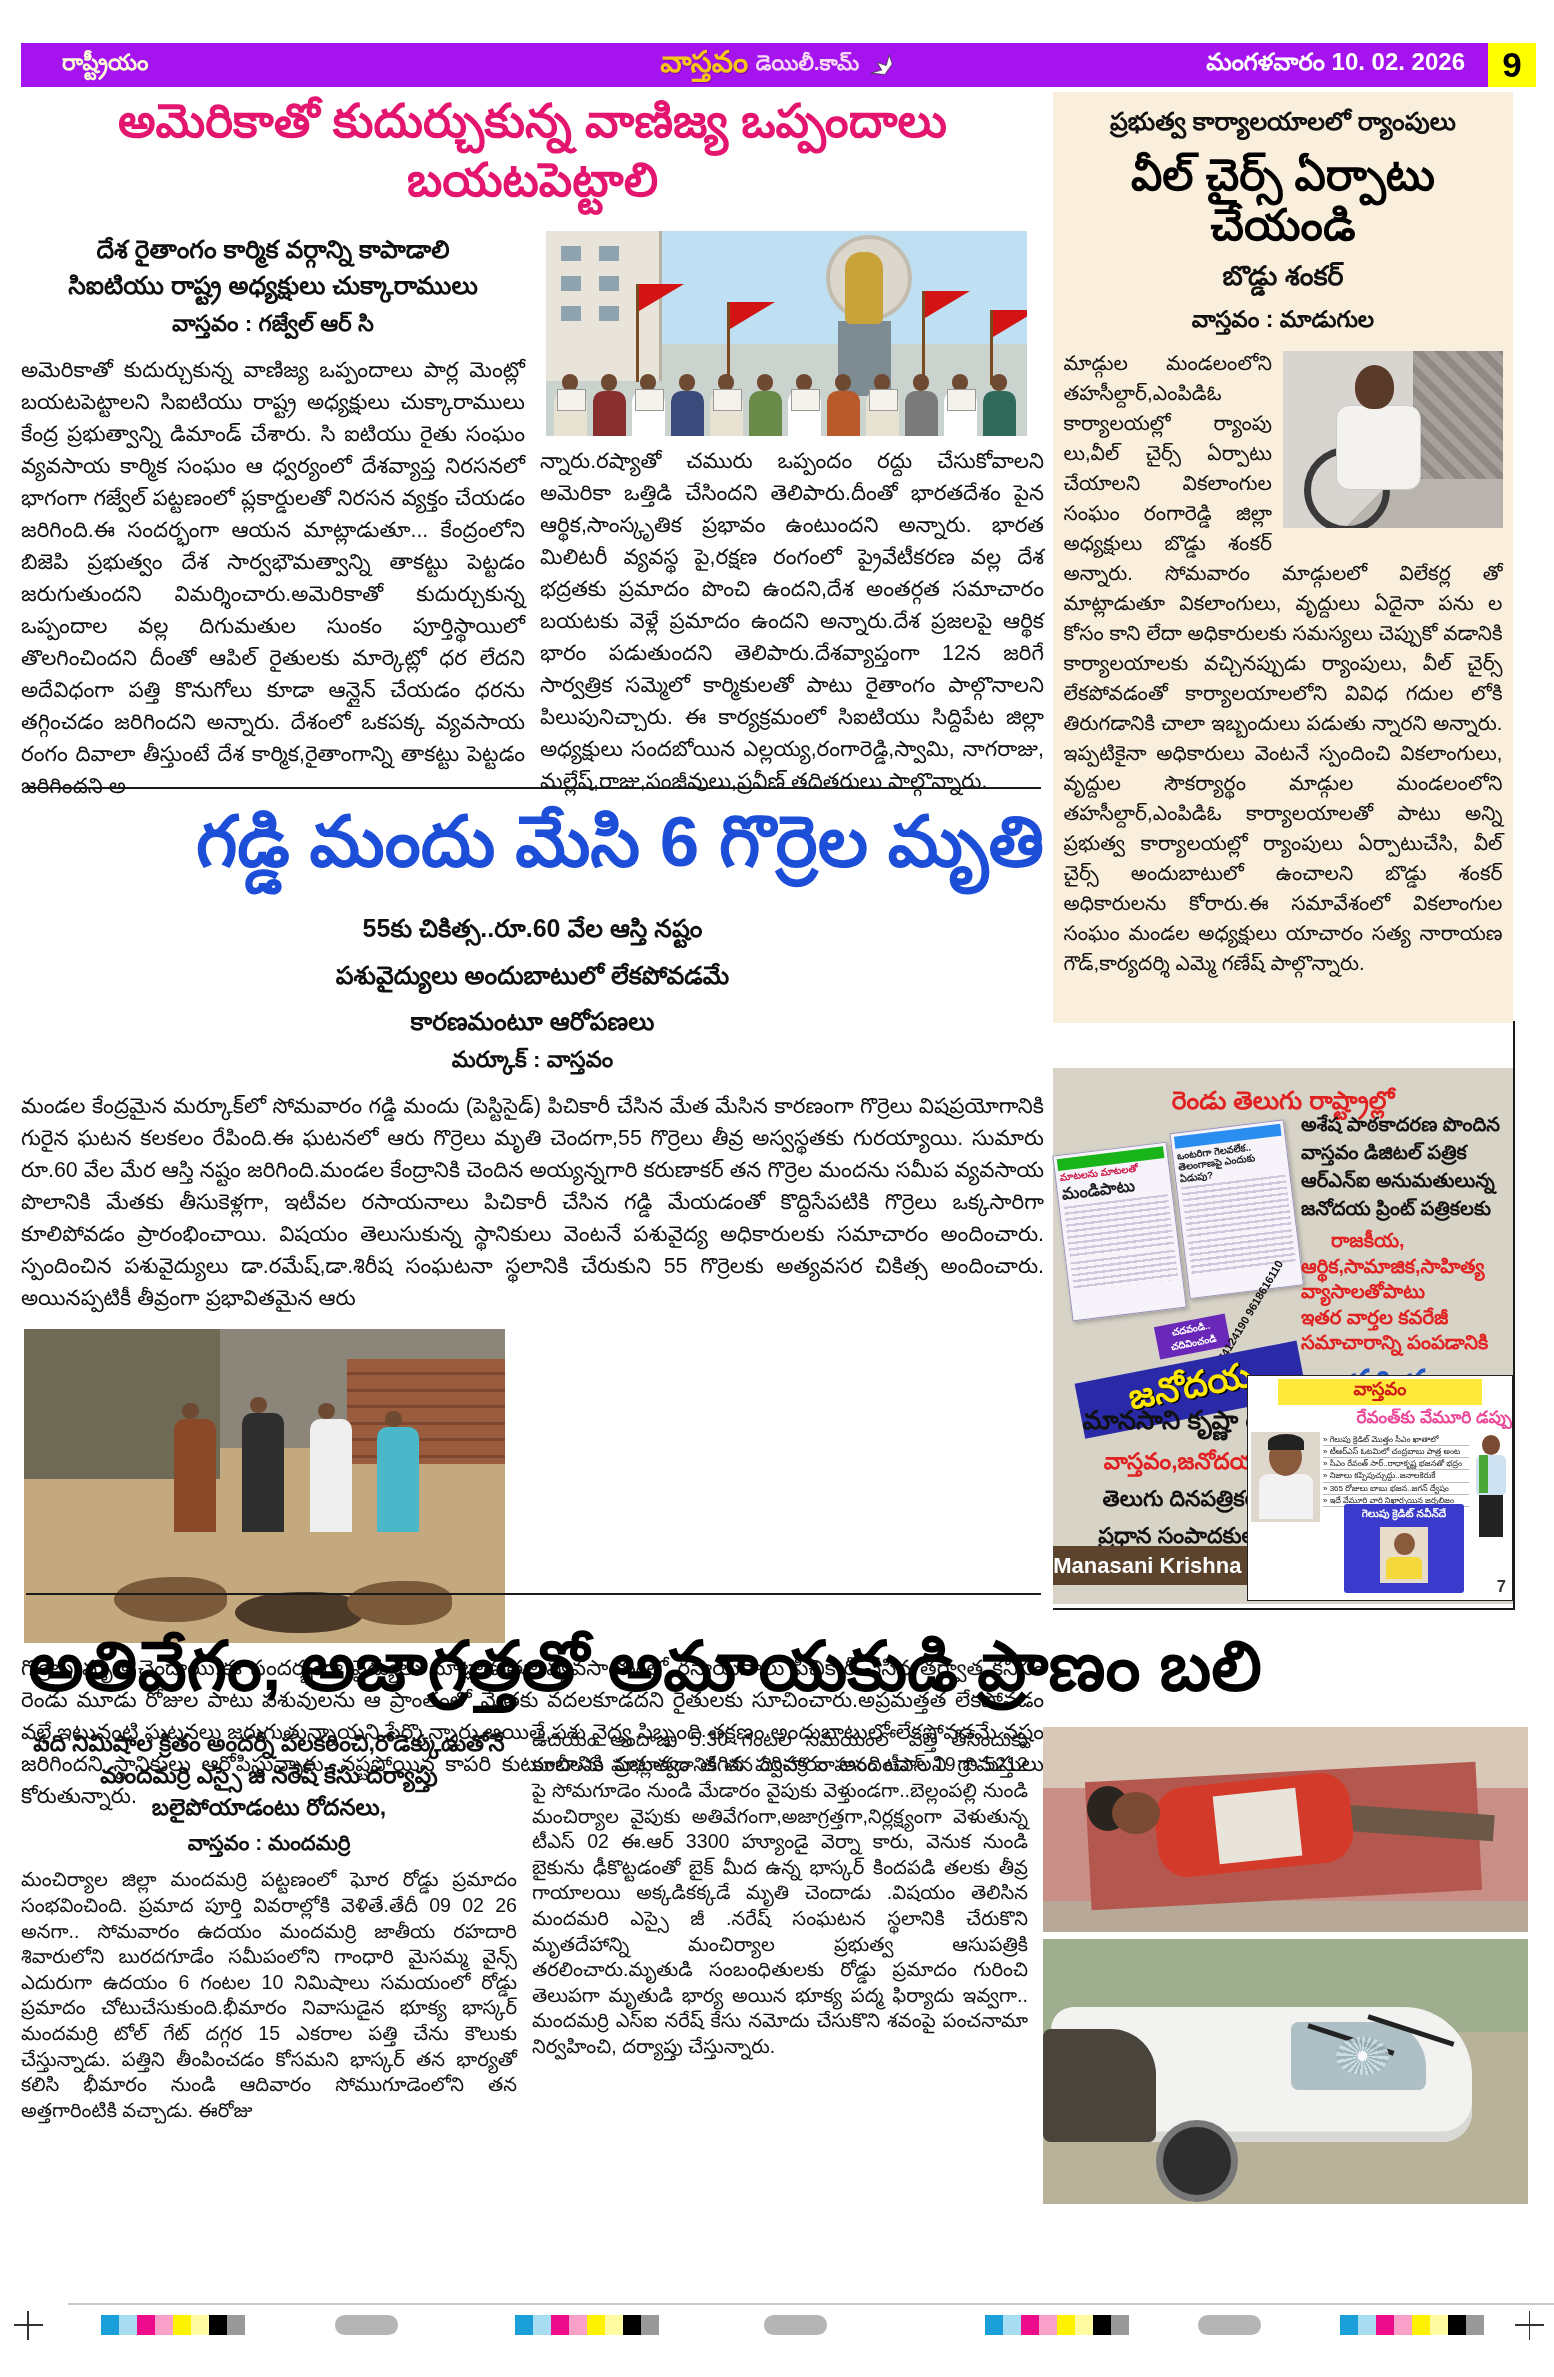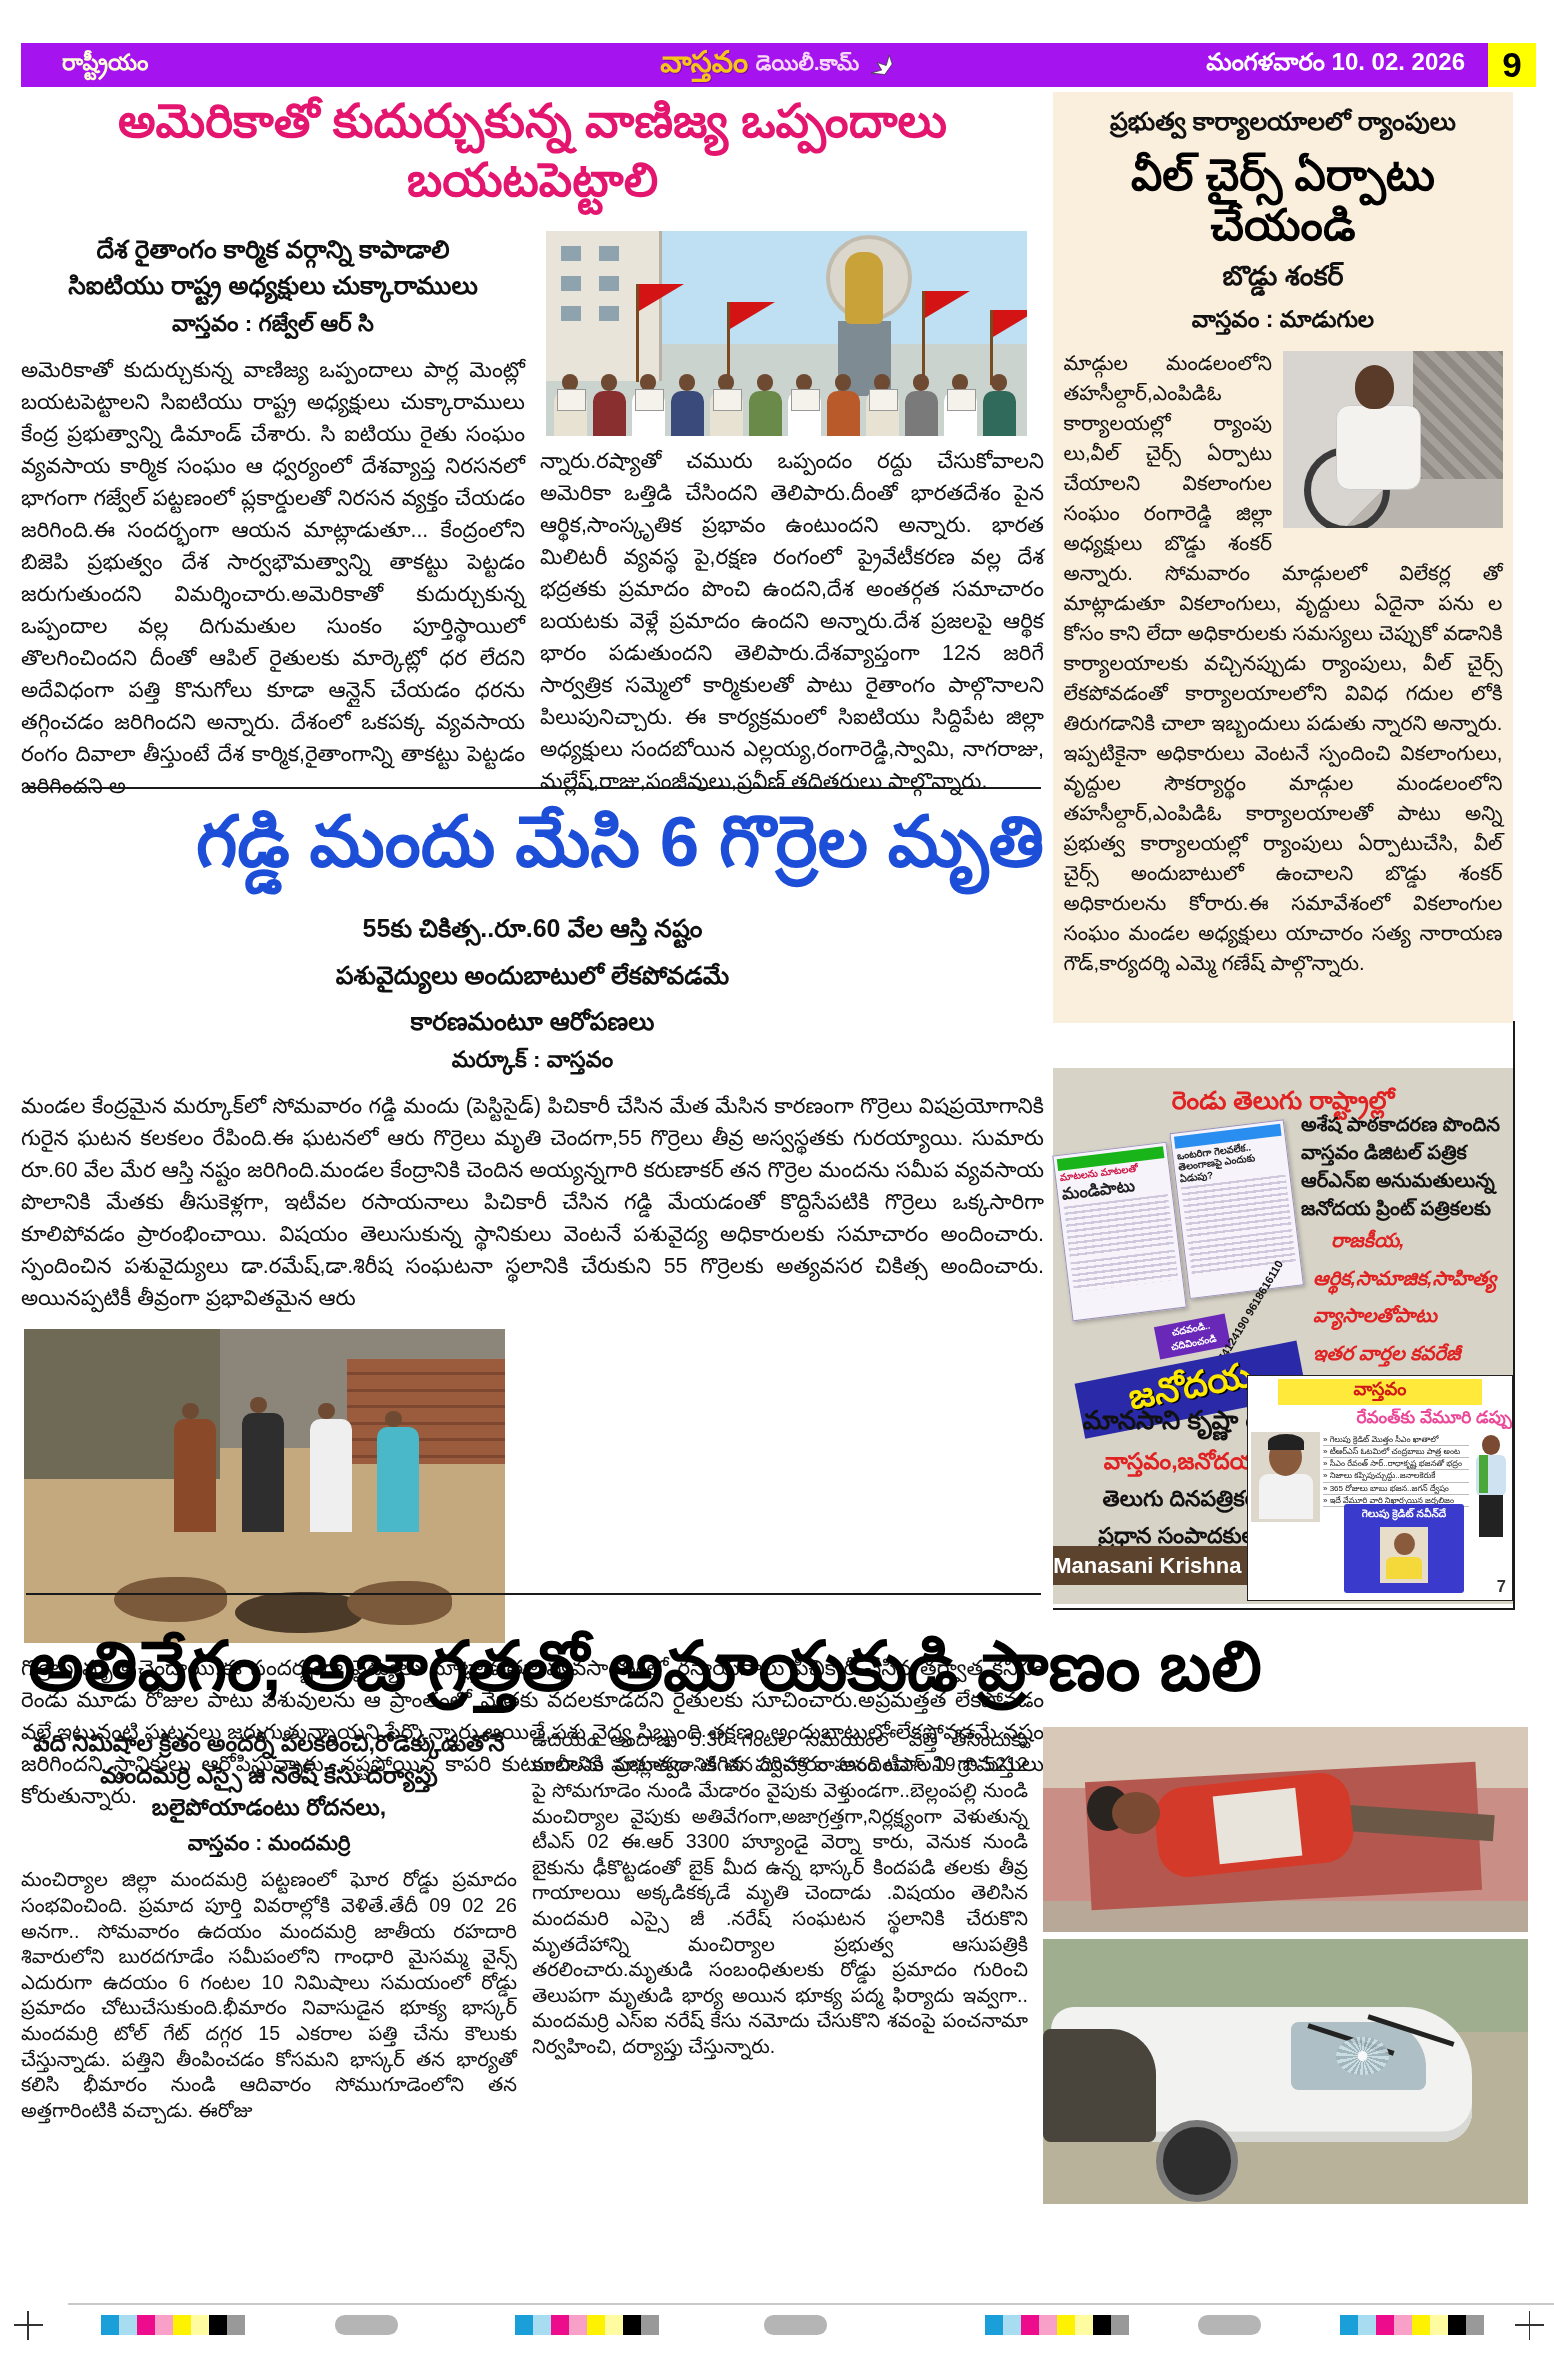--- a/index.html
+++ b/index.html
@@ -98,21 +98,21 @@
   .np-h.red{color:#d01848;}
   .np-lines{margin:2.3px 3.8px;height:53px;background:repeating-linear-gradient(#cfc8dd 0 2.3px,transparent 2.3px 6px);}
   .jano-banner{position:absolute;left:-4.5px;bottom:-13.5px;width:226px;height:56px;background:#2a2aa8;transform:rotate(-4deg);
      display:flex;align-items:center;justify-content:center;}
   .jano-text{color:#ffe800;font-size:35px;font-weight:bold;text-shadow:1.5px 1.5px 0 #000;}
   .chadav{position:absolute;left:81px;bottom:50px;width:72px;height:33px;background:#6a28b8;color:#fff;font-size:9.8px;font-weight:bold;
      display:flex;align-items:center;justify-content:center;text-align:center;transform:rotate(-4deg);}
   .coll-phones{position:absolute;right:-12px;bottom:72px;font-size:11.3px;font-weight:bold;color:#111;transform:rotate(-52deg);line-height:1.3;}
   .ad-right{position:absolute;left:248px;top:42px;width:205px;}
   .ad-black-line{font-size:19.6px;font-weight:bold;line-height:28px;margin:0;}
-  .ad-red-line{font-size:19.6px;font-weight:bold;line-height:25.6px;margin:12px;color:#e02222;font-style:italic;}
+  .ad-red-line{font-size:19.6px;font-weight:bold;line-height:25.6px;margin:0;color:#e02222;}
   .ad-invite{font-size:36px;font-weight:bold;color:#2457c5;margin:6px 0 0 19.6px;letter-spacing:0.8px;}
   .ad-phone{font-size:23px;font-weight:bold;line-height:30px;margin:3px 0 0 45px;}
   .editor-block{position:absolute;left:4.5px;top:337px;width:248px;text-align:center;}
   .ed-name{font-size:26px;font-weight:bold;margin:0;}
   .ed-papers{font-size:23px;font-weight:bold;color:#e02222;margin:6px 0 0 0;}
   .ed-line{font-size:22px;font-weight:bold;margin:6px 0 0 0;}
   .brown-bar{position:absolute;left:0px;top:478px;width:262px;height:39px;background:#5c432e;color:#fff;
      display:flex;align-items:center;justify-content:center;font-size:22px;font-weight:bold;}
 
   .clipping{position:absolute;left:194px;top:307px;width:266px;height:226px;background:#fff;border:1.5px solid #222;box-sizing:border-box;overflow:hidden;}

